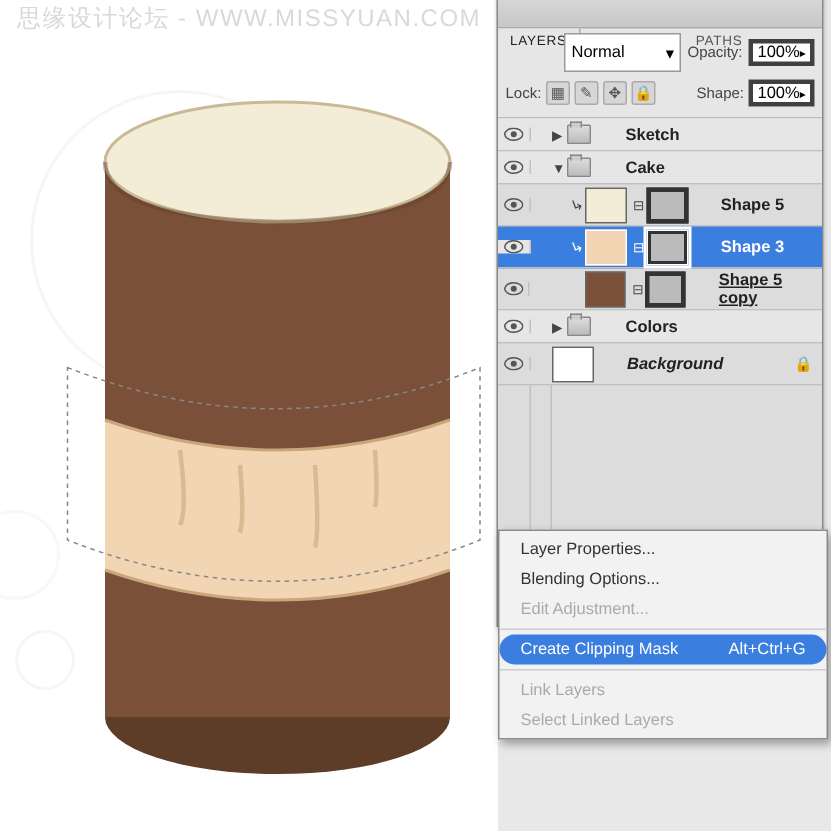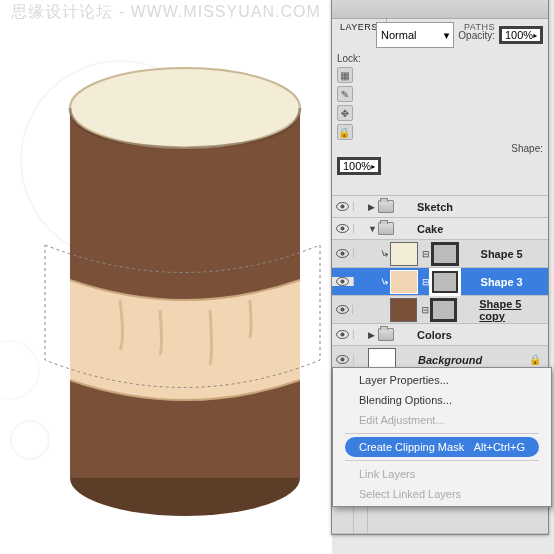--- a/index.html
+++ b/index.html
@@ -6,21 +6,21 @@
   body { width: 554px; height: 554px; background: #e8e8e8; overflow: hidden; position: relative; }
   .canvas { position: absolute; left: 0; top: 0; width: 332px; height: 554px; background: #fff; overflow: hidden; }
   .watermark { position: absolute; top: 2px; left: 0; right: 0; text-align: center; color: #d9d9d9; font-size: 16px; letter-spacing: 1px; }
   .layers-panel { position: absolute; right: 5px; top: -2px; width: 218px; background: #e6e6e6; border: 1px solid #888; box-shadow: 0 1px 3px rgba(0,0,0,.25); }
   .panel-tabs { display: flex; border-bottom: 1px solid #aaa; height: 20px; background: linear-gradient(#d7d7d7,#c7c7c7); }
   .panel-tabs div { padding: 3px 8px; color: #555; text-transform: uppercase; font-size: 9px; letter-spacing: .5px; margin-top: 20px; }
   .panel-tabs .active { background: #e6e6e6; border-right: 1px solid #aaa; color: #222; }
   .blend-row { display: flex; align-items: center; padding: 3px 5px; gap: 4px; }
   .dropdown { flex: 1; background: #fff; border: 1px solid #999; height: 18px; padding: 12px 4px; display: flex; align-items: center; justify-content: space-between; margin-left: 39px; }
   .pct-box { width: 44px; background: #fff; border: 3px solid #404040; height: 18px; padding: 1px 3px; display: flex; align-items: center; }
-  .lock-row { display: flex; padding: 2px 5px 20px; gap: 3px; border-bottom: 1px solid #bbb; flex-direction: column; }
+  .lock-row { display: flex; align-items: center; padding: 2px 5px 7px; gap: 3px; border-bottom: 1px solid #bbb; }
   .lock-row .ic { width: 16px; height: 16px; background: #d6d6d6; border: 1px solid #aaa; border-radius: 2px; display: flex; align-items: center; justify-content: center; font-size: 10px; color: #555; }
   .layer-list { background: #dcdcdc; }
   .group-row, .layer-row { display: flex; align-items: center; border-bottom: 1px solid #c0c0c0; min-height: 28px; }
   .group-row { min-height: 22px; background: #e6e6e6; }
   .vis { width: 22px; height: 100%; display: flex; align-items: center; justify-content: center; border-right: 1px solid #c0c0c0; }
   .vis svg { width: 13px; height: 9px; }
   .link-col { width: 14px; border-right: 1px solid #c0c0c0; height: 100%; }
   .indent { width: 12px; }
   .tri { width: 10px; font-size: 9px; color: #444; }
   .folder-icon { width: 16px; height: 13px; background: #bfa; background: linear-gradient(#ddd,#bbb); border: 1px solid #888; border-radius: 1px; margin-right: 4px; position: relative; }
@@ -31,21 +31,21 @@
   .link-ic { font-size: 9px; color: #444; margin: 0 1px; }
   .layer-label { margin-left: 19px; color: #222; font-weight: bold; }
   .sel { background: #3a7ee0; }
   .sel .layer-label { color: #fff; }
   .sel .thumb { border-color: #fff; }
   .clip-arrow { font-size: 10px; color: #444; transform: rotate(-20deg); width: 10px; text-align: center; }
   .underline { text-decoration: underline; }
   .spacer-row { height: 160px; background: #dcdcdc; border-bottom: 1px solid #c0c0c0; display: flex; }
   .spacer-row .vis { align-items: flex-start; padding-top: 4px; }
   
-  .context-menu { position: absolute; left: 332px; top: 367px; width: 220px; background: #f2f2f2; border: 1px solid #8a8a8a; box-shadow: 2px 3px 6px rgba(0,0,0,.35); padding: 2px 12px; }
+  .context-menu { position: absolute; left: 332px; top: 353px; width: 220px; background: #f2f2f2; border: 1px solid #8a8a8a; box-shadow: 2px 3px 6px rgba(0,0,0,.35); padding: 2px 0; }
   .context-menu .mi { display: flex; justify-content: space-between; padding: 4px 14px; color: #333; }
   .context-menu .mi.dis { color: #aaa; }
   .context-menu .mi.hl { background: #3a7ee0; color: #fff; border-radius: 10px; }
   .context-menu hr { border: none; border-top: 1px solid #ccc; margin: 3px 0; }
   .label-s { font-size: 10px; color: #444; }
   
   .swirl { position: absolute; border: 2px solid #eee; border-radius: 50%; }
 </style>
 </head>
 <body>

